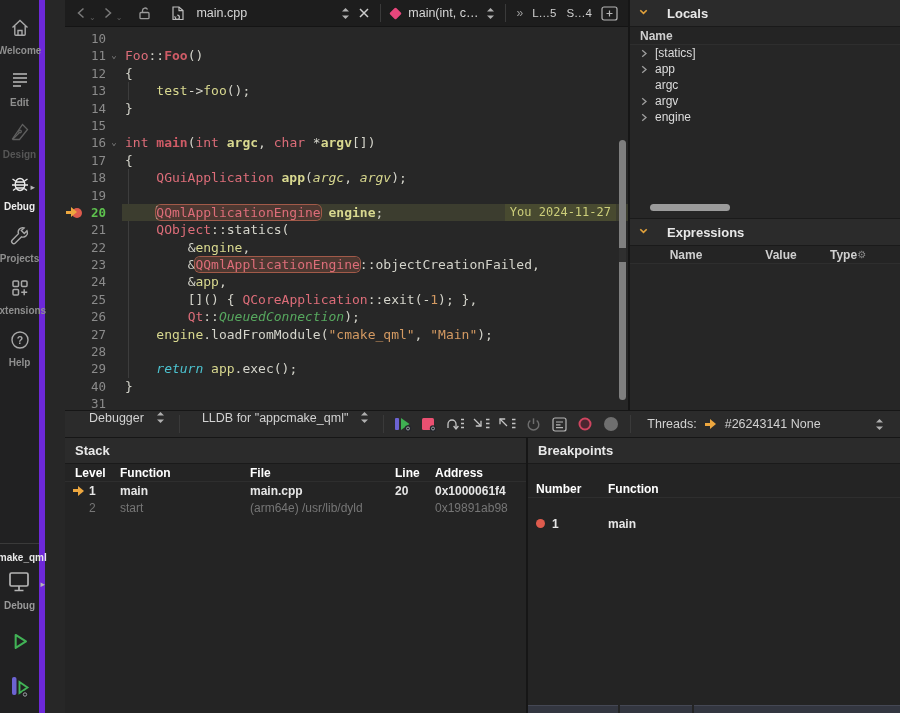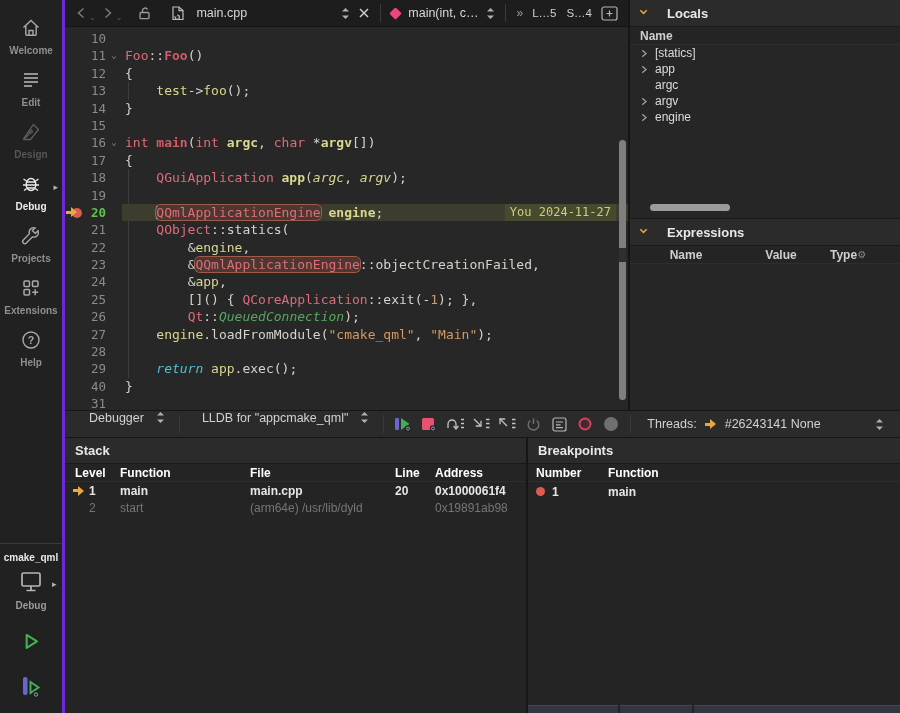--- a/index.html
+++ b/index.html
@@ -1,22 +1,22 @@
 <!DOCTYPE html>
 <html><head>
 <meta charset="utf-8">
 <style>
   * { margin:0; padding:0; box-sizing:border-box; }
   html,body { background:#161616; }
   #app { position:relative; width:900px; height:713px; background:#272727; overflow:hidden;
          font-family:"Liberation Sans", sans-serif; color:#d8d8d8; font-size:12px; }
 
   
-  #sidebar { position:absolute; left:0; top:0; width:65px; height:713px; background:#212122;
-             border-right:3px solid #6d28d9; display:flex; flex-direction:column; }
+  #sidebar { position:absolute; left:0; top:0; width:45px; height:713px; background:#212122;
+             border-right:6px solid #6d28d9; display:flex; flex-direction:column; }
   .mode-strip { padding-top:10px; display:flex; flex-direction:column; }
   .mode-item { height:52px; display:flex; flex-direction:column; align-items:center; justify-content:center;
                position:relative; cursor:default; }
   .mode-item .mlabel { font-size:10px; font-weight:bold; color:#8f8f8f; margin-top:2px; }
   .mode-item.active .mlabel { color:#ededed; }
   .mode-item.disabled .mlabel { color:#565656; }
   .mode-arrow { position:absolute; right:4px; top:16px; color:#b5b5b5; font-size:9px; }
   #kit-area { margin-top:auto; border-top:1px solid #3a3a3a; padding-top:8px; display:flex;
               flex-direction:column; align-items:center; }
   #kit-project { font-size:10px; font-weight:bold; color:#e8e8e8; margin-bottom:6px; }
@@ -113,21 +113,21 @@
   .bpanel-title { height:26px; flex:none; background:#2b2b2b; border-bottom:1px solid #1a1a1a;
                   display:flex; align-items:center; padding:0 10px; font-size:13px; font-weight:bold; color:#e8e8e8; }
   .stack-grid { display:grid; grid-template-columns:55px 130px 145px 40px auto; align-items:center; }
   .grid-head { height:18px; color:#ffffff; font-weight:bold; background:#242424; border-bottom:1px solid #2e2e2e; }
   .grid-head span:first-child { padding-left:10px; }
   .stack-row { height:17px; font-weight:bold; color:#e6e6e6; }
   .stack-row.dim { color:#767676; font-weight:normal; }
   .level-cell { display:flex; align-items:center; padding-left:8px; }
   .level-cell .mini-arrow { margin-right:4px; }
   .level-cell .no-arrow { width:16px; }
-  .bp-grid { display:grid; grid-template-columns:80px auto; align-items:center; }
+  .bp-grid { display:grid; grid-template-columns:80px auto; align-items:center;margin-top:16px; }
   .bp-grid span:first-child { padding-left:8px; }
   .bp-row { height:19px; color:#e6e6e6; font-weight:bold; }
   .bp-num-cell { display:flex; align-items:center; padding-left:22px; }
   .bp-mini-dot { width:9px; height:9px; border-radius:50%; background:#de5b4d; margin-right:7px; }
   #collapsed-tabs { position:absolute; left:0; right:0; bottom:0; height:8px; display:flex; gap:2px; }
   #collapsed-tabs div { background:#333640; border-top:1px solid #454854; }
   .seg1 { width:90px; } .seg2 { width:72px; } .seg3 { flex:1; }
 </style>
 </head>
 <body>

